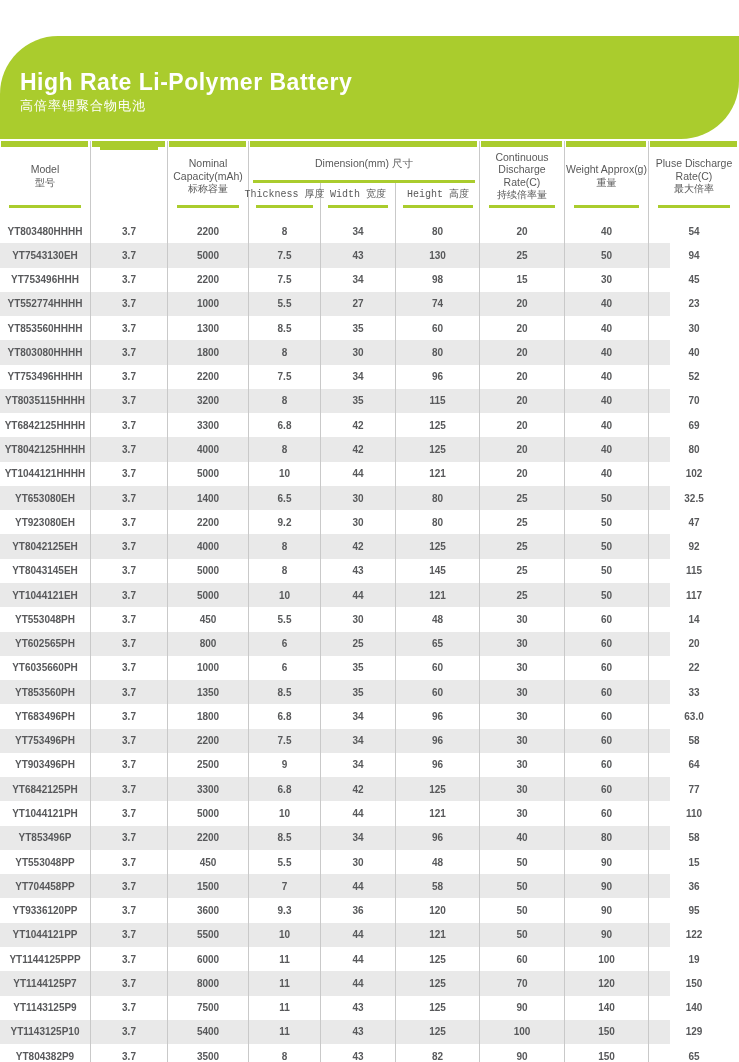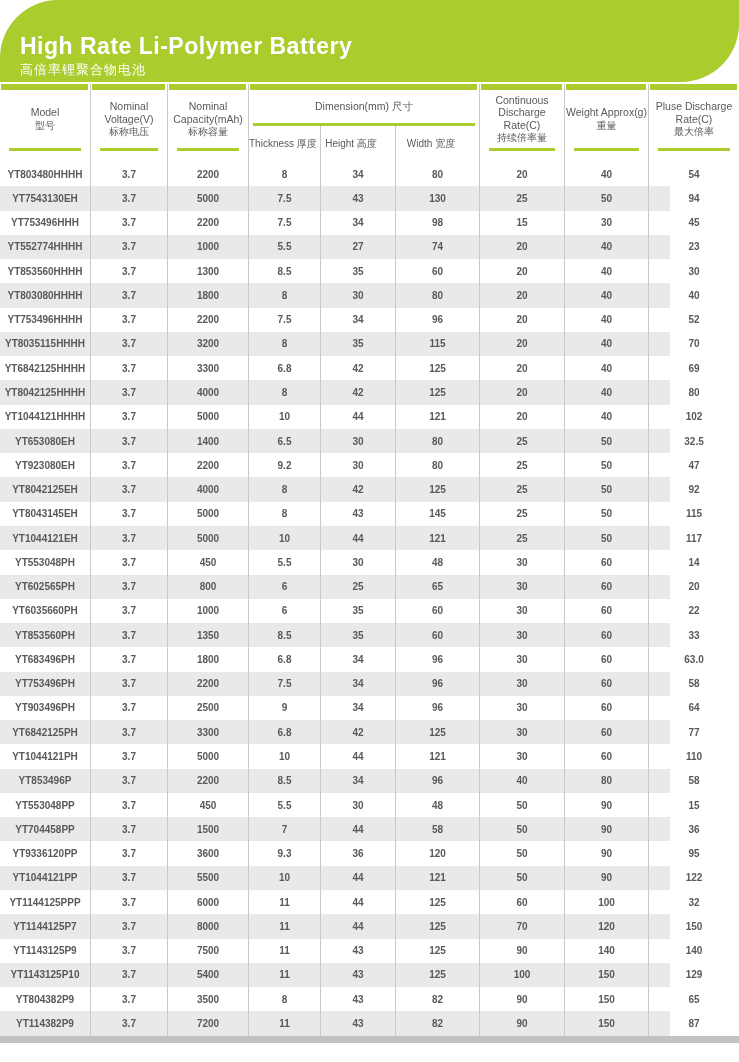--- a/index.html
+++ b/index.html
@@ -1,26 +1,27 @@
 <!DOCTYPE html>
 <html><head>
 <meta charset="utf-8">
 <style>
   * { margin: 0; padding: 0; box-sizing: border-box; }
   html, body { width: 739px; height: 1062px; background: #ffffff; overflow: hidden; }
   body { font-family: "Liberation Sans", "DejaVu Sans", sans-serif; }
 
   
   .banner {
-    width: 739px; height: 82px;
+    width: 739px; height: 103px;
     background: #aacc2d;
     border-top-left-radius: 58px;
     border-bottom-right-radius: 58px;
     padding: 33px 0 0 20px;
     color: #ffffff;
+    margin-top: 36px;
   }
   .banner-title { font-size: 23px; font-weight: bold; letter-spacing: 0.5px; line-height: 26px; }
   .banner-subtitle { font-size: 13px; line-height: 22px; letter-spacing: 1px; }
 
   
   .thead {
     display: grid;
     grid-template-columns: 91px 77px 81px 231px 85px 84px 90px;
     width: 739px; height: 78px;
     margin-top: 2px;
@@ -32,21 +33,21 @@
   .hmid { flex: 1; display: flex; flex-direction: column; justify-content: center; align-items: center; text-align: center; }
   .hen { font-size: 10.5px; line-height: 12.5px; }
   .hzh { font-size: 10px; line-height: 13px; }
   .underline { height: 3px; background: #aacc2d; margin: 0 9px 11px 9px; }
 
   
   .dim-group { display: flex; flex-direction: column; border-right: 1px solid #c9c9c9; }
   .dim-title { height: 33px; display: flex; align-items: center; justify-content: center; font-size: 10.5px; }
   .dim-line { height: 3px; background: #aacc2d; margin: 0 4px; }
   .dim-sub { flex: 1; display: grid; grid-template-columns: 72px 75px 84px; }
-  .dim-subcell { display: flex; flex-direction: row; border-right: 1px solid #c9c9c9; }
+  .dim-subcell { display: flex; flex-direction: column; border-right: 1px solid #c9c9c9; font-family: Liberation Mono, monospace; }
   .dim-subcell:last-child { border-right: none; }
   .dim-sublabel { flex: 1; display: flex; align-items: center; justify-content: center; font-size: 10px; white-space: nowrap; }
   .dim-subcell .underline { margin: 0 7px 11px 7px; }
 
   
   .tbody { width: 670px; font-weight: bold; }
   .trow {
     display: grid;
     grid-template-columns: 91px 77px 81px 72px 75px 84px 85px 84px 90px;
     height: 24.28px;
@@ -77,24 +78,20 @@
     <div class="topbar"></div>
     <div class="hmid">
       <div class="hen">Model</div>
       <div class="hzh">型号</div>
     </div>
     <div class="underline"></div>
   </div>
 
   <div class="hcell">
     <div class="topbar"></div>
-    <div class="hmid">
-      <div class="hen">Nominal Voltage(V)</div>
-      <div class="hzh">标称电压</div>
-    </div>
     <div class="underline"></div>
   </div>
 
   <div class="hcell">
     <div class="topbar"></div>
     <div class="hmid">
       <div class="hen">Nominal Capacity(mAh)</div>
       <div class="hzh">标称容量</div>
     </div>
     <div class="underline"></div>
@@ -103,25 +100,25 @@
   <div class="dim-group">
     <div class="topbar"></div>
     <div class="dim-title">Dimension(mm) 尺寸</div>
     <div class="dim-line"></div>
     <div class="dim-sub">
       <div class="dim-subcell">
         <div class="dim-sublabel">Thickness 厚度</div>
         <div class="underline"></div>
       </div>
       <div class="dim-subcell">
-        <div class="dim-sublabel">Height 高度</div>
+        <div class="dim-sublabel">Width 宽度</div>
         <div class="underline"></div>
       </div>
       <div class="dim-subcell">
-        <div class="dim-sublabel">Width 宽度</div>
+        <div class="dim-sublabel">Height 高度</div>
         <div class="underline"></div>
       </div>
     </div>
   </div>
 
   <div class="hcell">
     <div class="topbar"></div>
     <div class="hmid">
       <div class="hen">Continuous Discharge Rate(C)</div>
       <div class="hzh">持续倍率量</div>
@@ -482,21 +479,21 @@
   </div>
     <div class="trow">
     <div class="tcell">YT1144125PPP</div>
     <div class="tcell">3.7</div>
     <div class="tcell">6000</div>
     <div class="tcell">11</div>
     <div class="tcell">44</div>
     <div class="tcell">125</div>
     <div class="tcell">60</div>
     <div class="tcell">100</div>
-    <div class="tcell">32</div>
+    <div class="tcell">19</div>
   </div>
     <div class="trow">
     <div class="tcell">YT1144125P7</div>
     <div class="tcell">3.7</div>
     <div class="tcell">8000</div>
     <div class="tcell">11</div>
     <div class="tcell">44</div>
     <div class="tcell">125</div>
     <div class="tcell">70</div>
     <div class="tcell">120</div>

